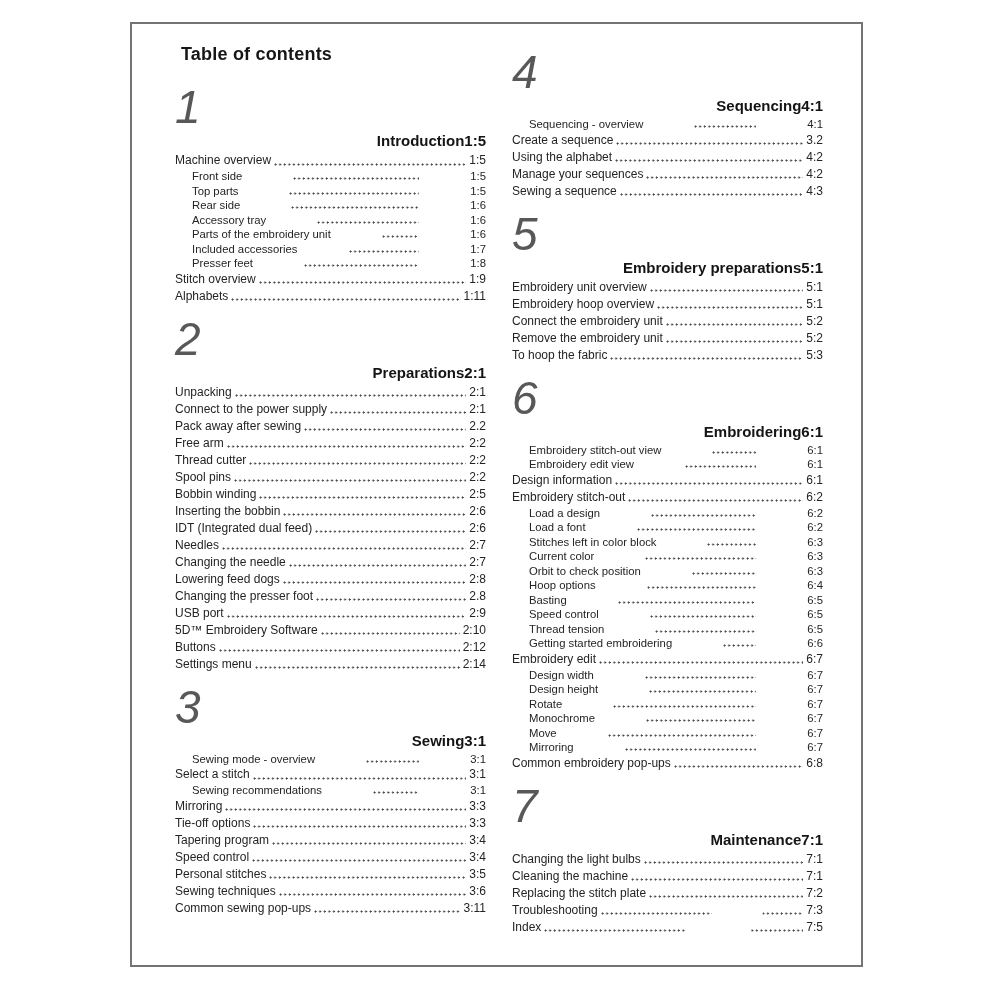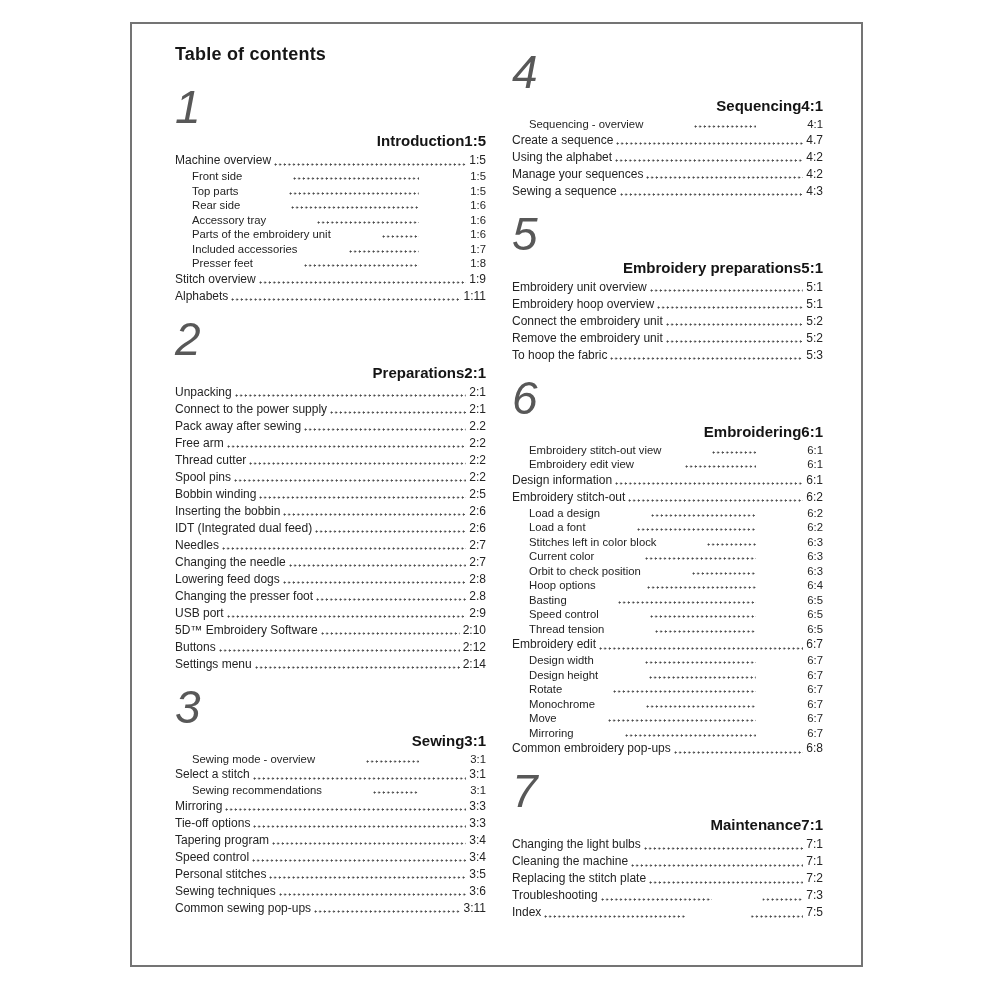--- a/index.html
+++ b/index.html
@@ -6,21 +6,21 @@
   body {
     width:1000px; height:1000px; position:relative; background:#ffffff;
     font-family:"Liberation Sans", sans-serif;
     -webkit-font-smoothing:antialiased;
   }
   .page {
     position:absolute; left:130px; top:22px; width:733px; height:945px;
     box-sizing:border-box; border:2px solid #747474; background:#ffffff;
   }
   .toc-title {
-    position:absolute; left:43px; top:20px; margin:0;
+    position:absolute; left:49px; top:20px; margin:0;
     font-size:18px; font-weight:bold; color:#161616; letter-spacing:0.2px;
   }
   .col { position:absolute; }
   .col-left  { left:43px;  top:61px; width:311px; }
   .col-right { left:380px; top:26px; width:311px; }
   .toc-section { margin:0; }
   .chapter-number {
     font-family:"Liberation Sans", sans-serif;
     font-style:italic; font-weight:400;
     font-size:46px; line-height:44px; color:#585858;
@@ -321,21 +321,21 @@
     <div class="entries">
   <div class="entry sub">
     <span class="entry-label">Sequencing - overview</span>
     <span class="leader-dots"></span>
     <span class="entry-page">4:1</span>
   </div>
 
   <div class="entry">
     <span class="entry-label">Create a sequence</span>
     <span class="leader-dots"></span>
-    <span class="entry-page">4.7</span>
+    <span class="entry-page">3.2</span>
   </div>
 
   <div class="entry">
     <span class="entry-label">Using the alphabet</span>
     <span class="leader-dots"></span>
     <span class="entry-page">4:2</span>
   </div>
 
   <div class="entry">
     <span class="entry-label">Manage your sequences</span>
@@ -468,20 +468,25 @@
     <span class="leader-dots"></span>
     <span class="entry-page">6:5</span>
   </div>
 
   <div class="entry sub">
     <span class="entry-label">Thread tension</span>
     <span class="leader-dots"></span>
     <span class="entry-page">6:5</span>
   </div>
 
+  <div class="entry sub">
+    <span class="entry-label">Getting started embroidering</span>
+    <span class="leader-dots"></span>
+    <span class="entry-page">6:6</span>
+  </div>
 
   <div class="entry">
     <span class="entry-label">Embroidery edit</span>
     <span class="leader-dots"></span>
     <span class="entry-page">6:7</span>
   </div>
 
   <div class="entry sub">
     <span class="entry-label">Design width</span>
     <span class="leader-dots"></span>

